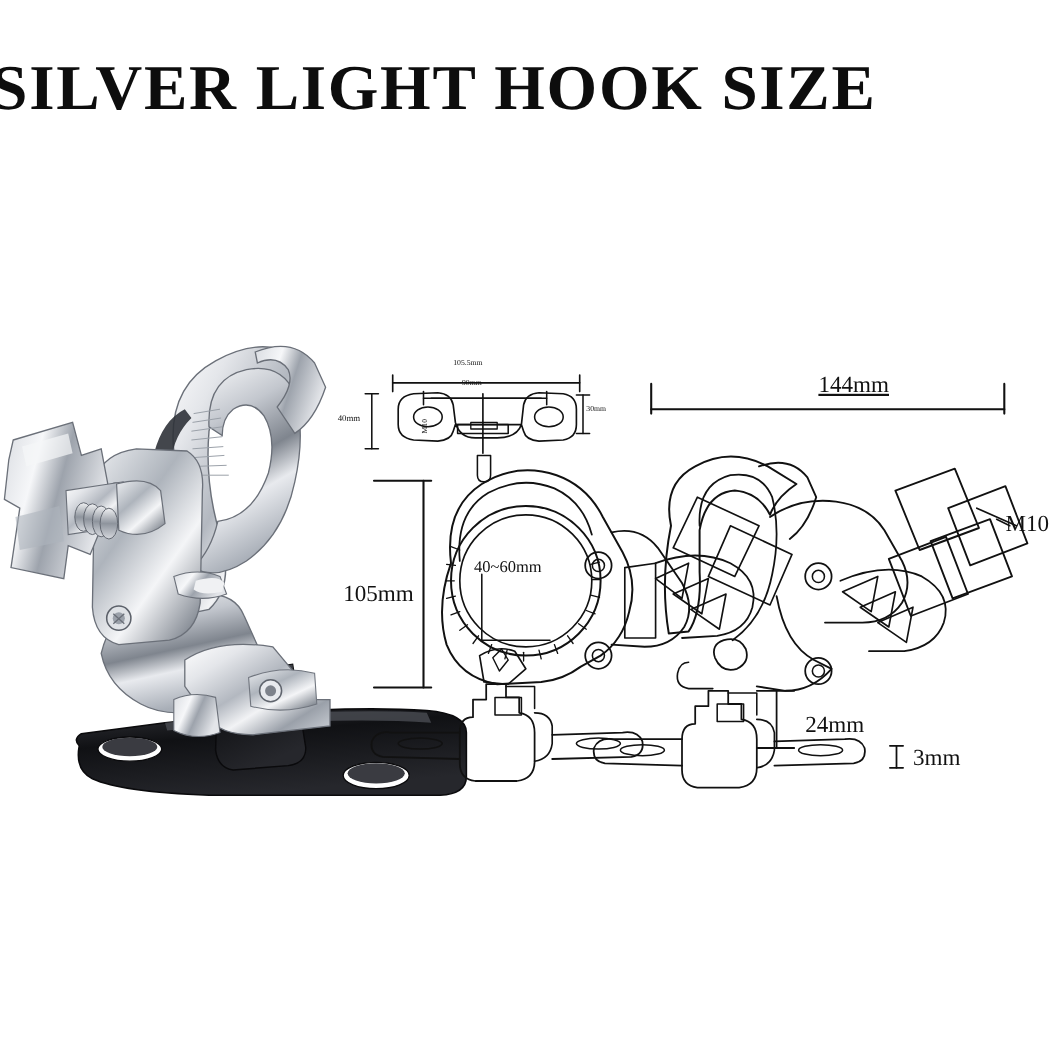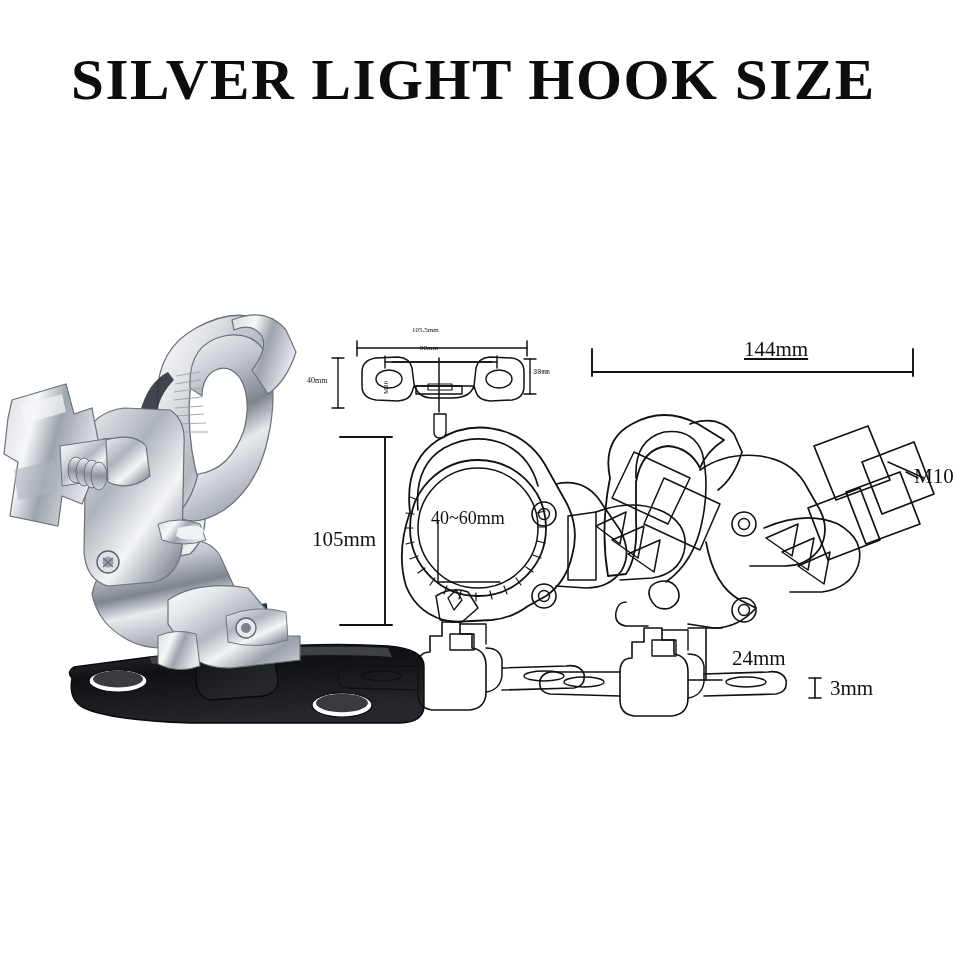--- a/index.html
+++ b/index.html
@@ -17,21 +17,21 @@
     height: 960px;
     background: #ffffff;
     overflow: hidden;
   }
   
   #title-bar {
     position: absolute;
     left: 0;
     top: 48px;
     width: 868px;
-    text-align: right;
+    text-align: left;
   }
   #page-title {
     display: inline-block;
     font-family: "Liberation Serif", "DejaVu Serif", serif;
     font-weight: 700;
     font-size: 58px;
     line-height: 64px;
     letter-spacing: 1.5px;
     color: #0d0d0d;
     white-space: nowrap;
@@ -51,21 +51,21 @@
 
   
   .dim-label {
     position: absolute;
     font-family: "Liberation Serif", "DejaVu Serif", serif;
     color: #111111;
     white-space: nowrap;
     line-height: 1;
   }
   .dim-lg { font-size: 21px; }
-  .dim-md { font-size: 18px; }
+  .dim-md { font-size: 15px; }
   .dim-sm { font-size: 8px; }
   .dim-xs { font-size: 7px; }
   .rot90 { transform: rotate(-90deg); transform-origin: left top; }
   svg { display: block; }
 </style>
 </head>
 <body>
 
 <div id="page">
 
@@ -431,21 +431,21 @@
   </div>
 
   <div class="layer" id="label-layer">
 
     <span class="dim-label dim-xs" style="left:412px; top:327px;">105.5mm</span>
 
     <span class="dim-label dim-xs" style="left:420px; top:345px;">90mm</span>
 
     <span class="dim-label dim-sm" style="left:307px; top:377px;text-align:right;">40mm</span>
 
-    <span class="dim-label dim-xs" style="left:533px; top:369px;font-family:Liberation Mono, monospace;">30mm</span>
+    <span class="dim-label dim-xs" style="left:533px; top:369px;">30mm</span>
 
     <span class="dim-label dim-xs rot90" style="left:383px; top:394px;">M10</span>
 
     <span class="dim-label dim-lg" style="left:744px; top:339px;text-decoration:underline;">144mm</span>
 
     <span class="dim-label dim-lg" style="left:312px; top:529px;">105mm</span>
 
     <span class="dim-label dim-md" style="left:431px; top:509px;">40~60mm</span>
 
     <span class="dim-label dim-lg" style="left:914px; top:466px;">M10</span>

